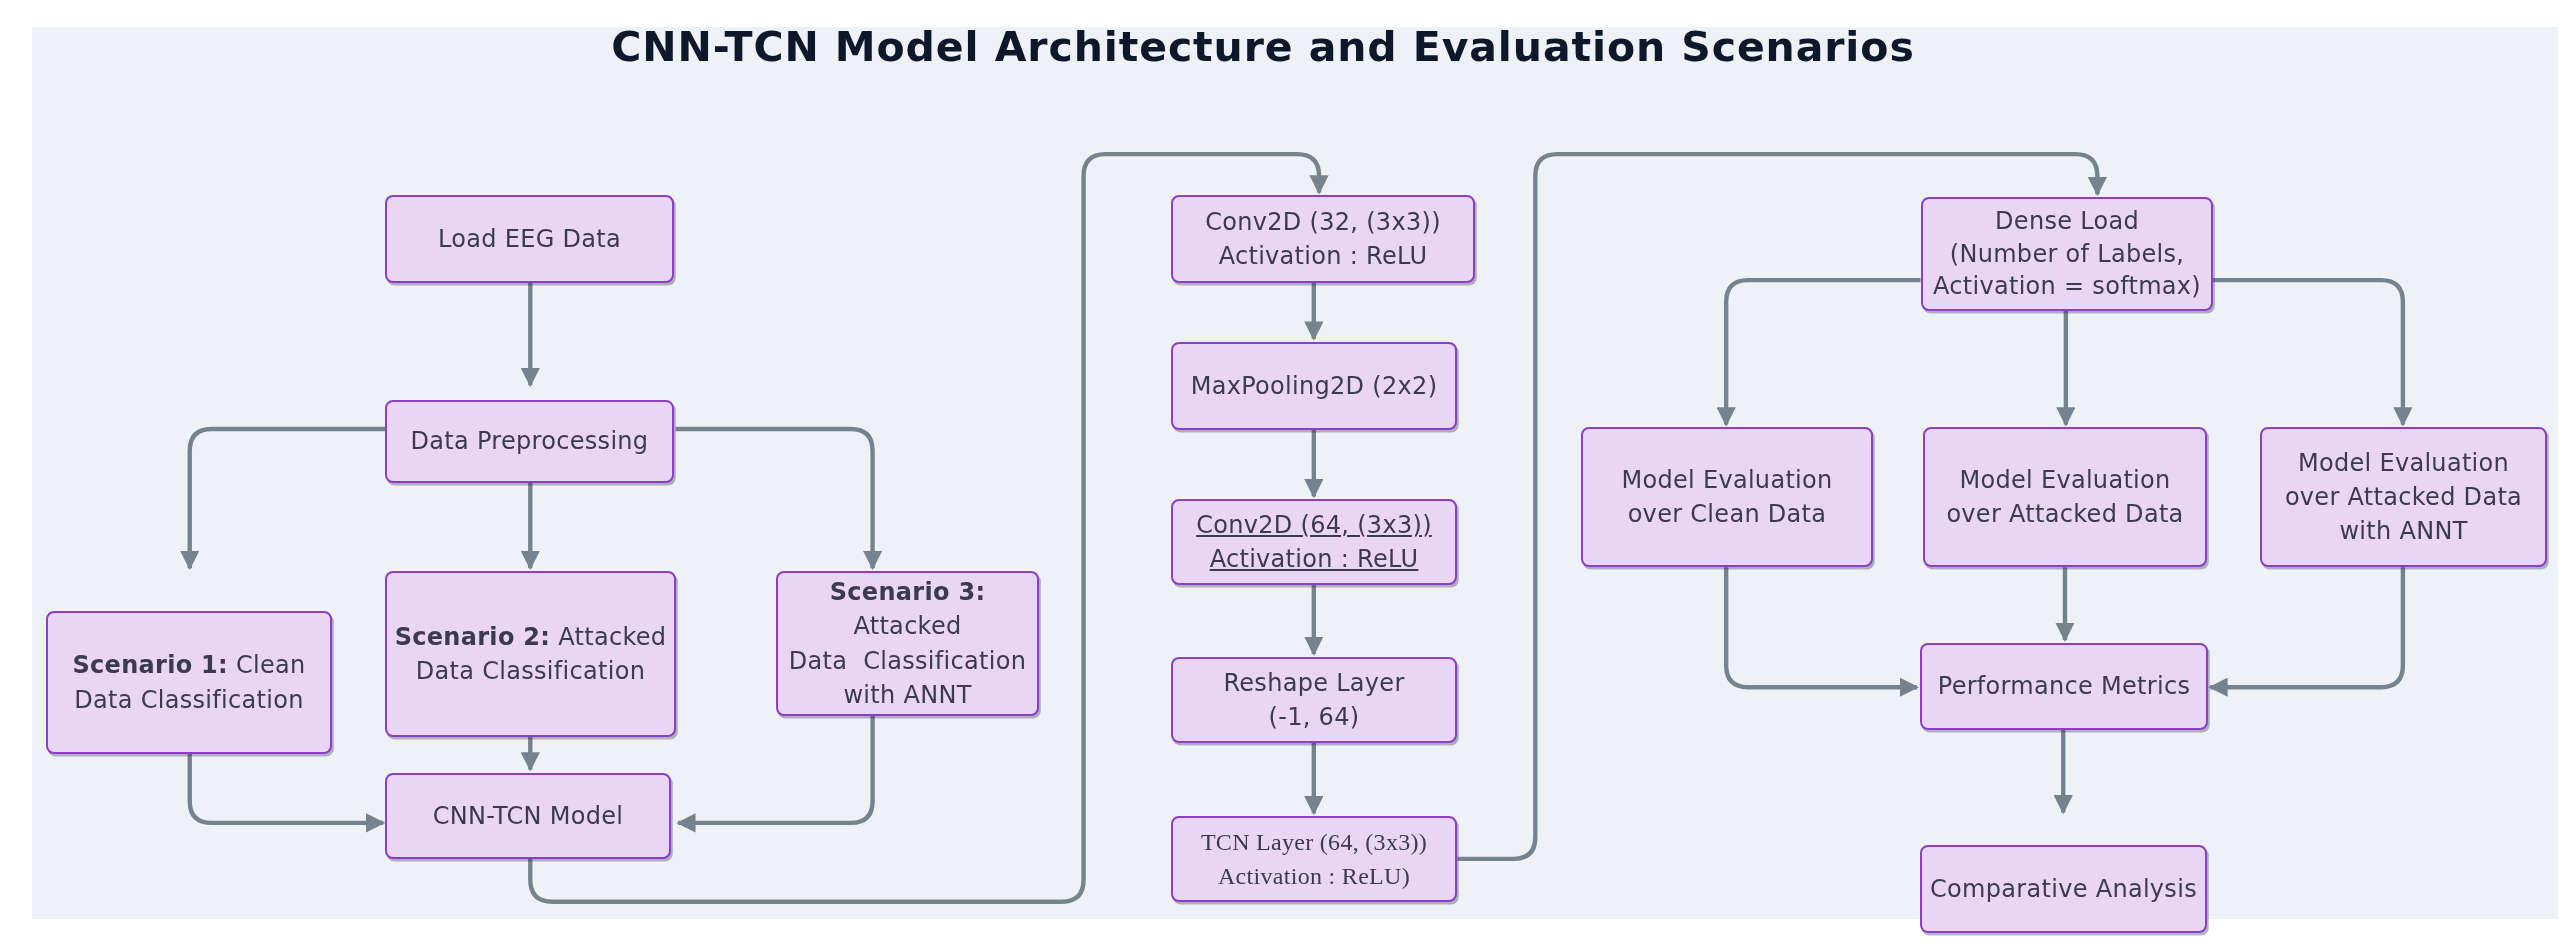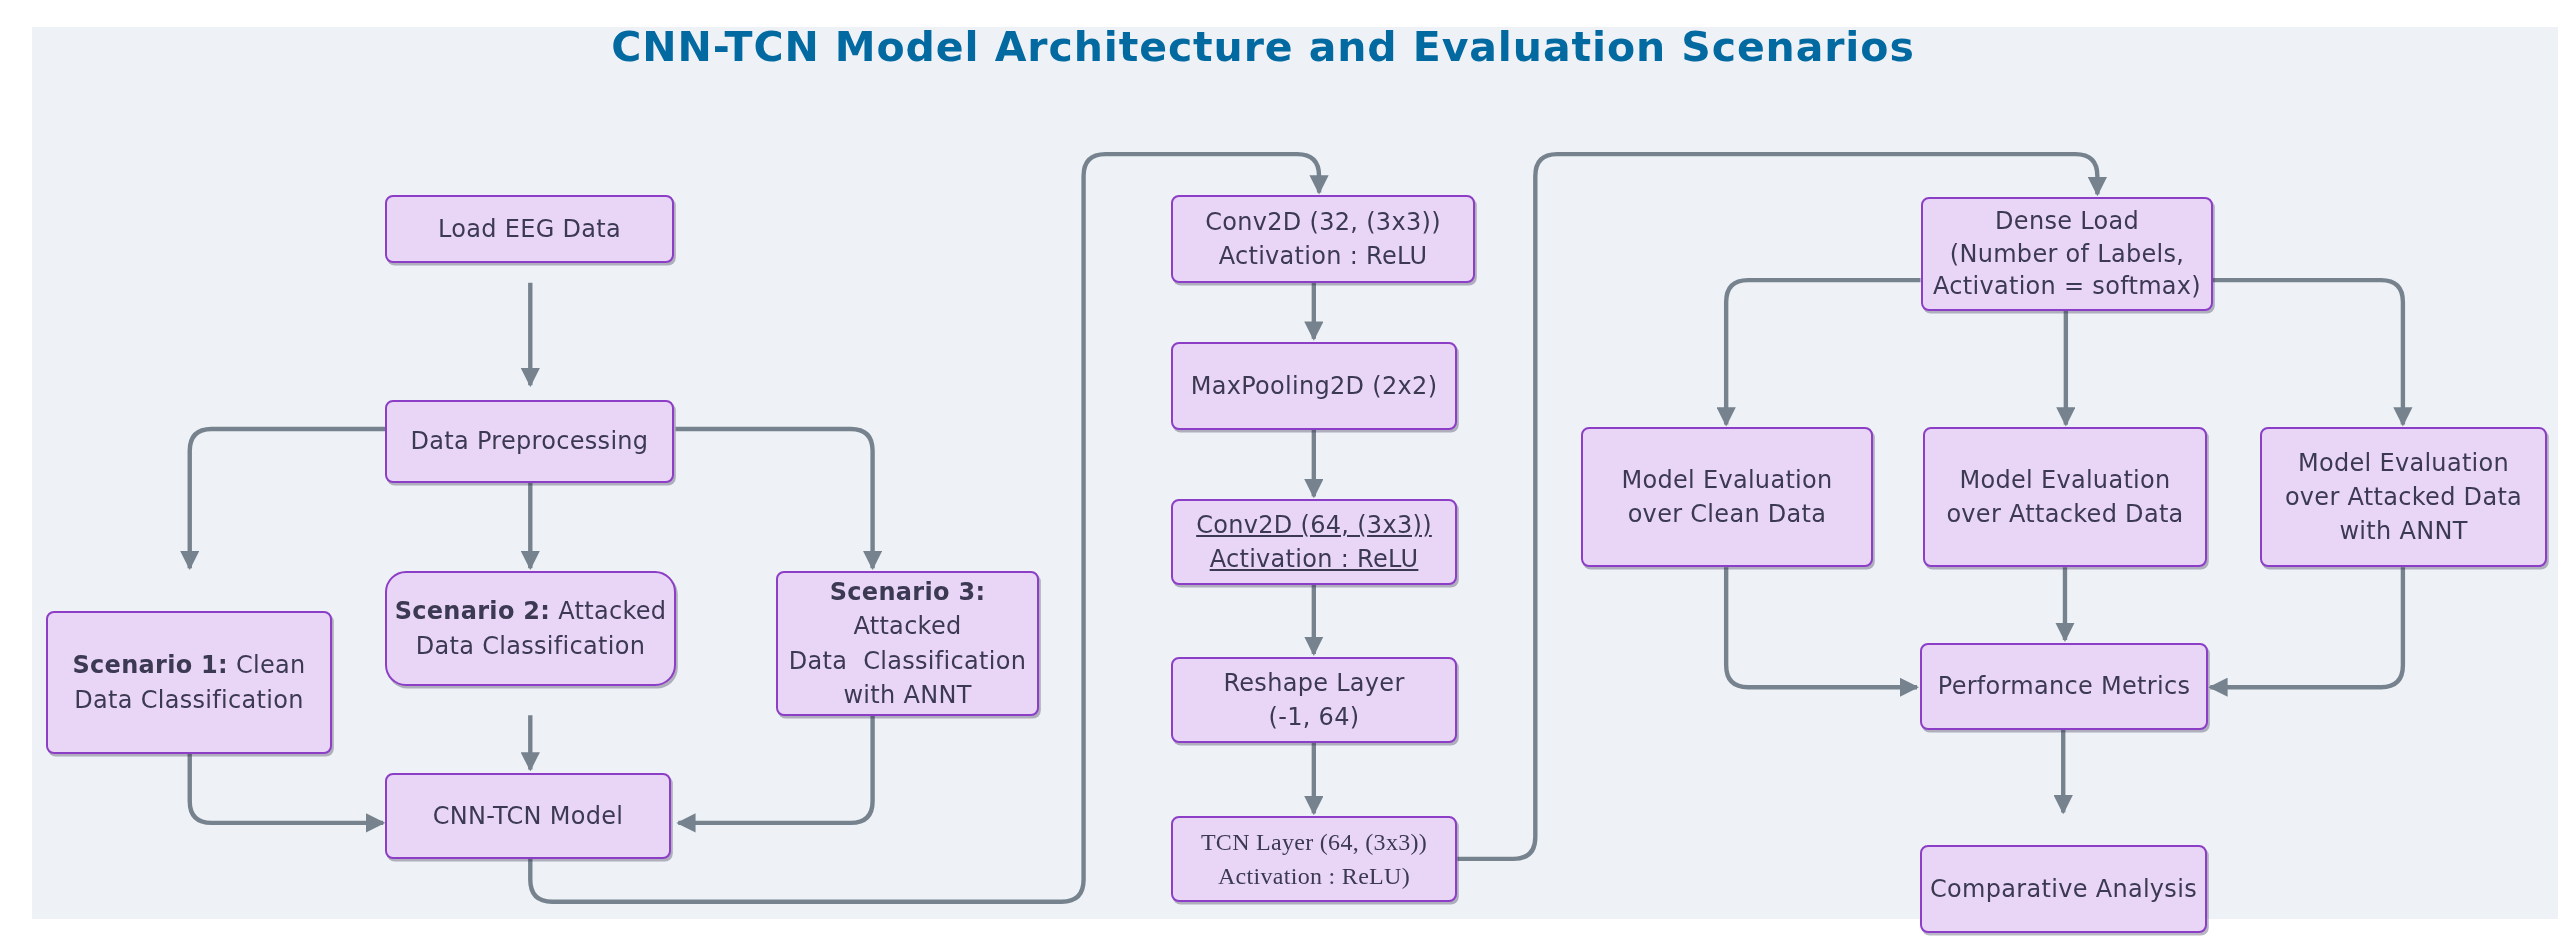--- a/index.html
+++ b/index.html
@@ -8,21 +8,21 @@
     background:#ffffff;
     font-family:"DejaVu Sans","Liberation Sans",sans-serif;
   }
   .panel{
     position:absolute;left:32px;top:27px;width:2526px;height:892px;
     background:#eef2f6;
   }
   .title{
     position:absolute;left:0;top:23px;width:2526px;
     text-align:center;
-    font-size:41px;font-weight:700;color:#0369a1;letter-spacing:0.9px;
+    font-size:41px;font-weight:700;color:#0f172a;letter-spacing:0.9px;
   }
   svg.wires{position:absolute;left:0;top:0;width:2576px;height:949px;}
   svg.wires path.edge{
     fill:none;stroke:#76828e;stroke-width:5px;stroke-linejoin:round;stroke-linecap:butt;
   }
   .node{
     position:absolute;
     background:#e9d6f7;
     border:2.6px solid #8d3ec6;
     border-radius:8px;
@@ -64,34 +64,34 @@
   <path class="edge" marker-end="url(#arw)" d="M 1664 981 L 1728 981 Q 1753 981 1753 956 L 1753 201 Q 1753 176 1778 176 L 2370 176 Q 2395 176 2395 201 L 2395 222"></path>
   <path class="edge" marker-end="url(#arw)" d="M 2193 320 L 1996 320 Q 1971 320 1971 345 L 1971 485"></path>
   <path class="edge" marker-end="url(#arw)" d="M 2359 355 L 2359 485"></path>
   <path class="edge" marker-end="url(#arw)" d="M 2526 320 L 2719 320 Q 2744 320 2744 345 L 2744 485"></path>
   <path class="edge" marker-end="url(#arw)" d="M 1971 648 L 1971 760 Q 1971 785 1996 785 L 2189 785"></path>
   <path class="edge" marker-end="url(#arw)" d="M 2358 648 L 2358 731"></path>
   <path class="edge" marker-end="url(#arw)" d="M 2744 648 L 2744 760 Q 2744 785 2719 785 L 2524 785"></path>
   <path class="edge" marker-end="url(#arw)" d="M 2356 833 L 2356 928"></path>
 </svg>
 
-<div class="node" style="left:385px;top:195px;width:289px;height:68px;">
+<div class="node" style="left:385px;top:195px;width:289px;height:88px;">
   <span class="ln">Load EEG Data</span>
 </div>
 
 <div class="node" style="left:385px;top:388px;width:289px;height:83px;margin-top:12px;">
   <span class="ln">Data Preprocessing</span>
 </div>
 
 <div class="node" style="left:46px;top:571px;width:286px;height:143px;margin-top:40px;">
   <span class="ln"><b>Scenario 1:</b><span> Clean</span></span>
   <span class="ln">Data Classification</span>
 </div>
 
-<div class="node" style="left:385px;top:571px;width:291px;height:115px;border-radius:21px;">
+<div class="node" style="left:385px;top:571px;width:291px;height:166px;">
   <span class="ln"><b>Scenario 2:</b><span> Attacked</span></span>
   <span class="ln">Data Classification</span>
 </div>
 
 <div class="node" style="left:729px;top:571px;width:263px;height:145px;margin-left:47px;">
   <span class="ln"><b>Scenario 3:</b><span>  Attacked</span></span>
   <span class="ln">Data  Classification</span>
   <span class="ln">with ANNT</span>
 </div>
 

